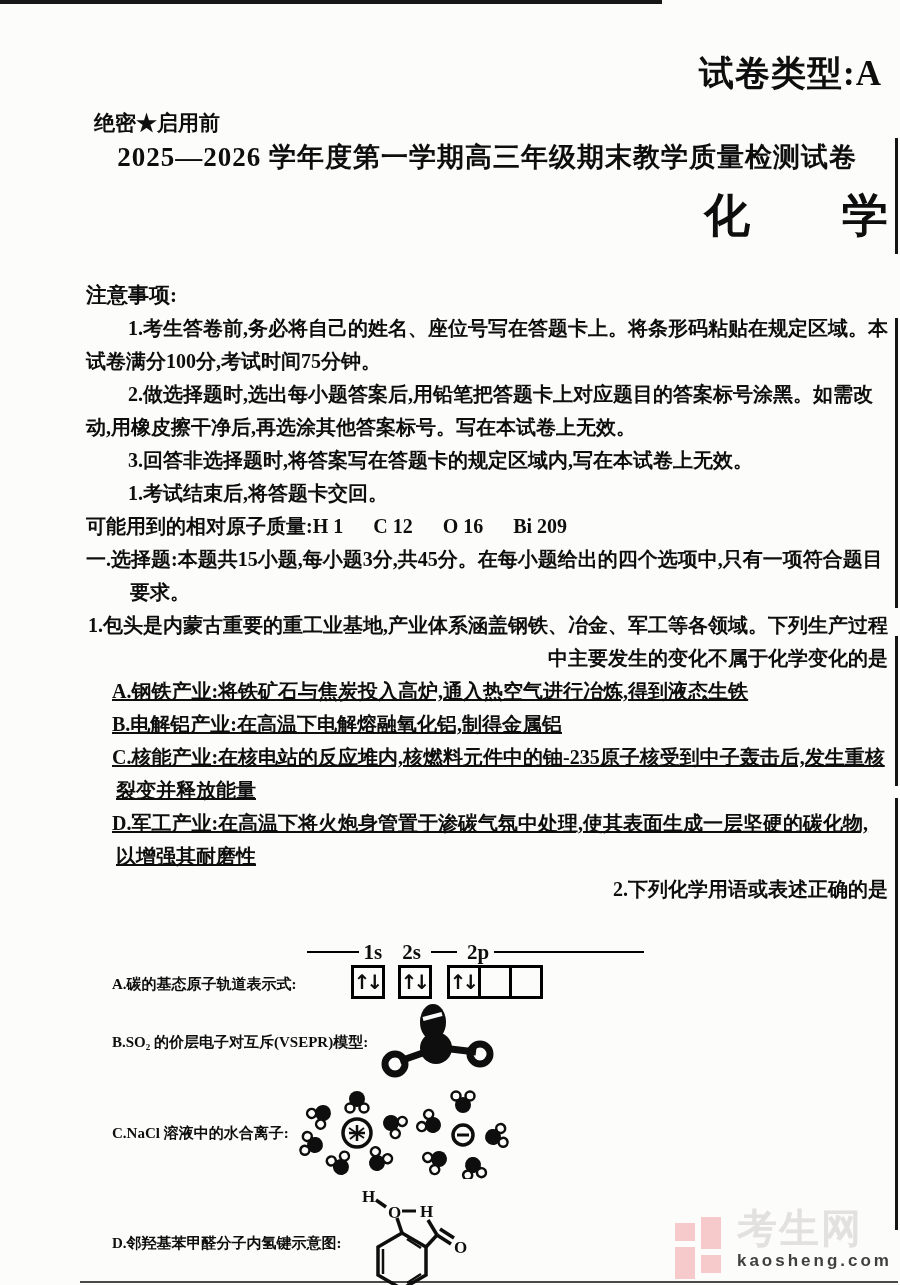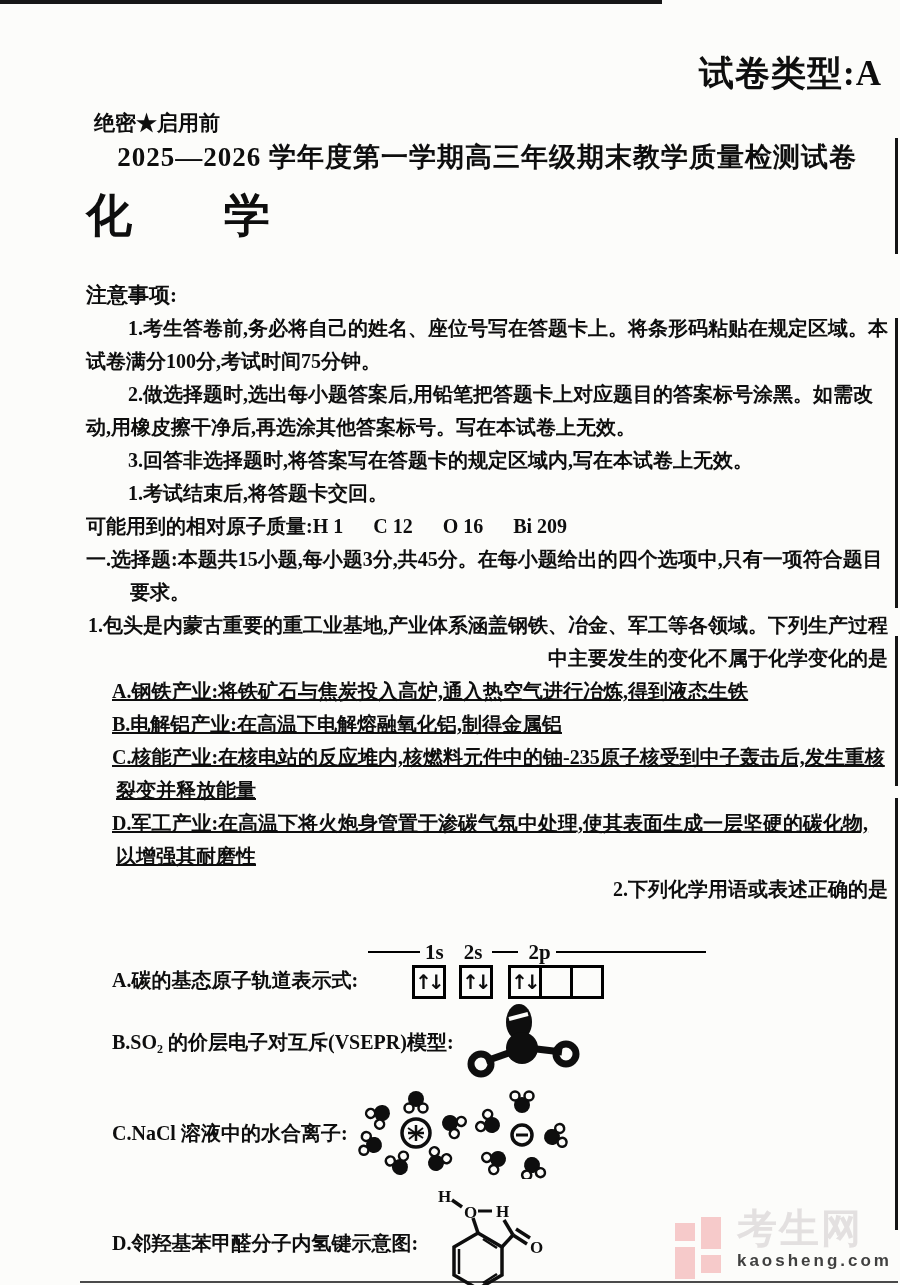--- a/index.html
+++ b/index.html
@@ -15,34 +15,34 @@
   .sr1 { top:138px; height:116px; }
   .sr2 { top:318px; height:290px; }
   .sr3 { top:636px; height:150px; }
   .sr4 { top:798px; height:432px; }
 
   .content { position:absolute; left:86px; top:0; width:802px; }
 
   .paper-type { margin-top:50px; text-align:right; font-size:35px; letter-spacing:1px; padding-right:6px; }
   .secrecy   { margin-top:12px; font-size:21px; margin-left:8px; }
   .exam-title{ margin-top:2px; text-align:center; font-size:27px; letter-spacing:1px; }
-  .subject   { margin-top:10px; text-align:left; font-size:46px; white-space:pre-wrap; }
+  .subject   { margin-top:10px; text-align:right; font-size:46px; white-space:pre-wrap; }
 
   p { margin:0; font-size:20px; line-height:33px; }
   .notes-heading { margin-top:32px; font-size:21px; }
   .note-item   { text-indent:42px; }
   .plain-line  { white-space:pre-wrap; }
   .section-head{ padding-left:44px; text-indent:-44px; }
   .question    { padding-left:24px; text-indent:-24px;text-align:right; }
   .option      { padding-left:30px; text-indent:-4px;text-decoration:underline; }
 
   
   .rowA { display:flex; align-items:flex-end; margin-top:10px; margin-left:26px; }
   .rowA .opt-label { margin-bottom:5px; }
-  .opt-label { font-size:20px; white-space:nowrap; }
+  .opt-label { font-size:15px; white-space:nowrap; }
 
   .orbital { margin-left:10px; }
   .orb-labels { display:flex; align-items:center; font-size:21px; height:24px;margin-top:24px; }
   .hline { border-top:2.5px solid #000; height:0; }
   .w52 { width:52px; } .w26 { width:26px; margin:0 5px; } .w150 { width:150px; }
   .orb-lab { padding:0 5px; }
   .lab2s { margin-left:10px; }
   .orb-boxes { display:flex; align-items:flex-start; margin-top:1px; }
   .bx {
     width:26px; height:28px; border:3.5px solid #000; box-sizing:content-box;

